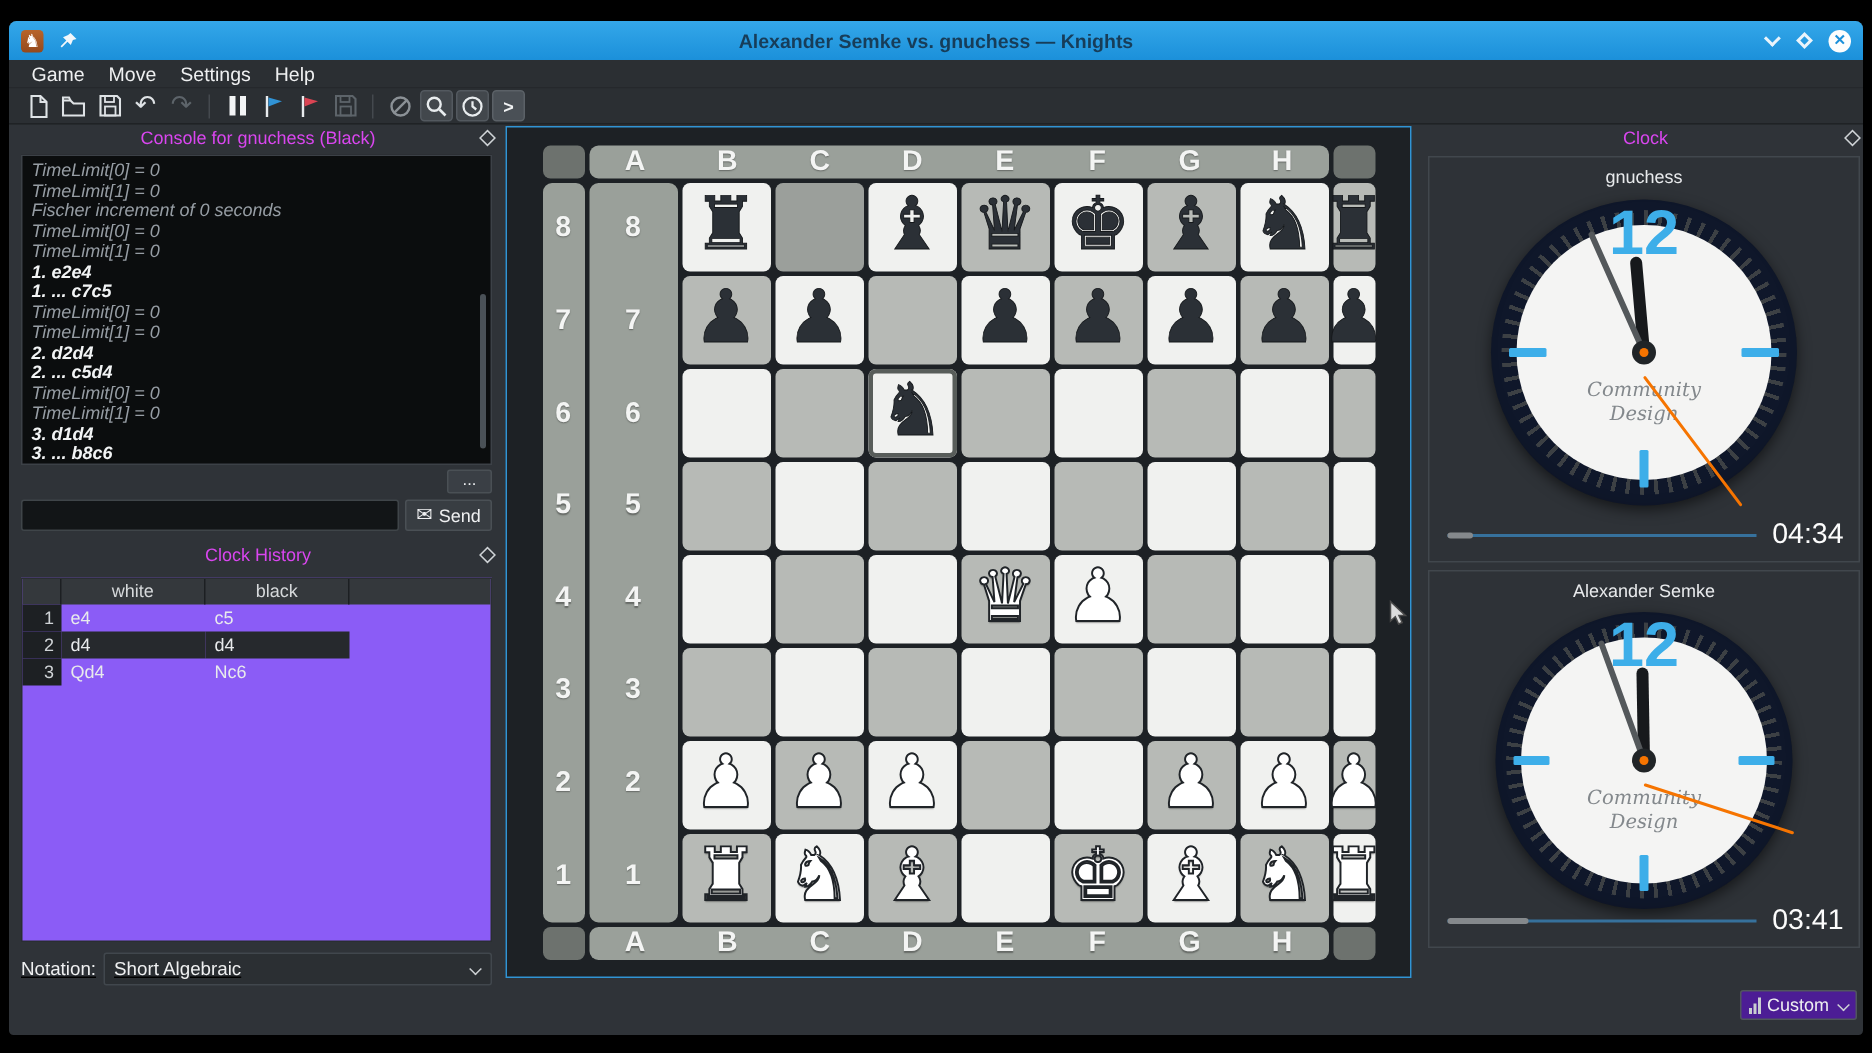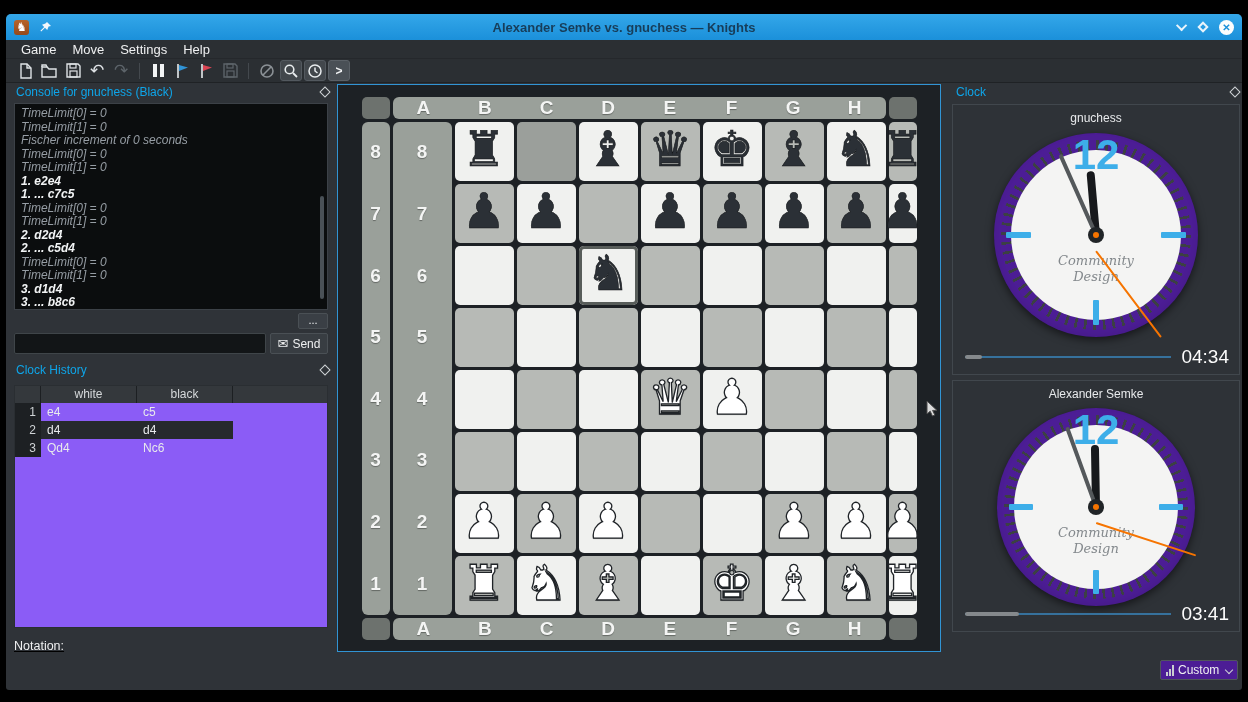--- a/index.html
+++ b/index.html
@@ -33,22 +33,22 @@
     border-radius:3px; color:#dfe3e6; font-size:15px; }
   .tbtn.checked { background:#42474c; border:1px solid #53595f; }
   .tbtn.hover { background:#4a5056; border:1px solid #5b6167; color:#f2f4f5; font-weight:bold; }
   .tbtn.disabled { color:#5d646a; }
   .tsep { width:1px; height:16px; background:#44494e; margin:0 5px; }
   .uglyph { font-family:"DejaVu Sans",sans-serif; font-size:17px; line-height:1; }
   .pause-bars { display:flex; gap:3px; }
   .pause-bars i { width:4px; height:13px; background:#f2f4f5; }
 
   
-  .dock-header { position:absolute; height:16px; color:#0ea5e9; font-size:12px;
-    display:flex; align-items:center; }
+  .dock-header { position:absolute; height:16px; color:#d946ef; font-size:12px;
+    display:flex; align-items:center;justify-content:center; }
   .float-diamond { position:absolute; width:8px; height:8px; border:1.5px solid #cfd3d6; transform:rotate(45deg); }
 
   
   .console-box { position:absolute; left:8px; top:89px; width:314px; height:207px;
     background:#0b0d0e; border:1px solid #3c4147; padding:3px 6px; overflow:hidden; }
   .cline { font-size:12px; line-height:13.5px; font-style:italic; color:#969da4; white-space:pre; }
   .cline.move { color:#f2f4f5; font-weight:bold; }
   .console-scrollthumb { position:absolute; right:3px; top:45%; width:4px; height:50%; background:#4a5157; border-radius:2px; }
   .more-btn { position:absolute; left:292px; top:299px; width:30px; height:16px; background:#3a3f45;
     border:1px solid #4a5055; border-radius:2px; color:#eef0f2; font-size:11px; text-align:center; line-height:12px; }
@@ -93,21 +93,21 @@
   .square.hl-from { background:#9b9f9b; }
   .square.hl-to { box-shadow:inset 0 0 0 3px #585d5a; }
   .piece { font-family:"DejaVu Sans",sans-serif; font-size:49px; line-height:1; transform:translateY(-2px); }
   .piece.b { color:#2b3036; -webkit-text-stroke:0.6px #14171a; }
   .piece.w { color:#ffffff; -webkit-text-stroke:1.3px #202428; text-shadow:0 1px 1px rgba(0,0,0,.35); }
 
   
   .clock-frame { position:absolute; left:946px; width:288px; background:#2e3237;
     border:1px solid #41474d; }
   .player-name { text-align:center; color:#e8eaec; font-size:12px; margin-top:6px; }
-  .clock-face { position:absolute; left:50%; border-radius:50%; background:#4c1d95;
+  .clock-face { position:absolute; left:50%; border-radius:50%; background:#0f172a;
     box-shadow:0 3px 9px rgba(0,0,0,.55), inset 0 -3px 6px rgba(0,0,0,.07); }
   .ticks { position:absolute; inset:7px; border-radius:50%;
     background:repeating-conic-gradient(#3c4044 0deg 1.7deg, transparent 1.7deg 6deg); }
   .ticks::after { content:""; position:absolute; inset:10px; background:#f4f4f3; border-radius:50%; }
   .bluebar { position:absolute; background:#3daee9; border-radius:1px; }
   .numeral12 { position:absolute; top:1px; left:0; right:0; text-align:center; color:#3daee9;
     font-size:42px; font-weight:bold; line-height:1; z-index:2; }
   .brand { position:absolute; top:59%; left:0; right:0; text-align:center; color:#83888c;
     font-family:"DejaVu Serif",serif; font-style:italic; font-size:13px; line-height:16px; z-index:1; }
   .hand { position:absolute; left:50%; transform-origin:50% 100%; z-index:3; border-radius:4px; }
@@ -293,20 +293,24 @@
         <div class="mh-row">
           <div class="c0">3</div>
           <div class="c">Qd4</div>
           <div class="c">Nc6</div>
         </div>
       </div>
   </div>
 
   <div class="notation-row">
     <span class="notation-label">Notation:</span>
+    <div class="combo">
+      <span>Short Algebraic</span>
+      <div class="combo-chev"></div>
+    </div>
   </div>
 
   <div class="board-frame">
     <div class="board-grid" id="board-grid">
         <div class="corner"></div>
         <div class="fbar" style="grid-column: 2 / 10;">
           <span>A</span>
           <span>B</span>
           <span>C</span>
           <span>D</span>

